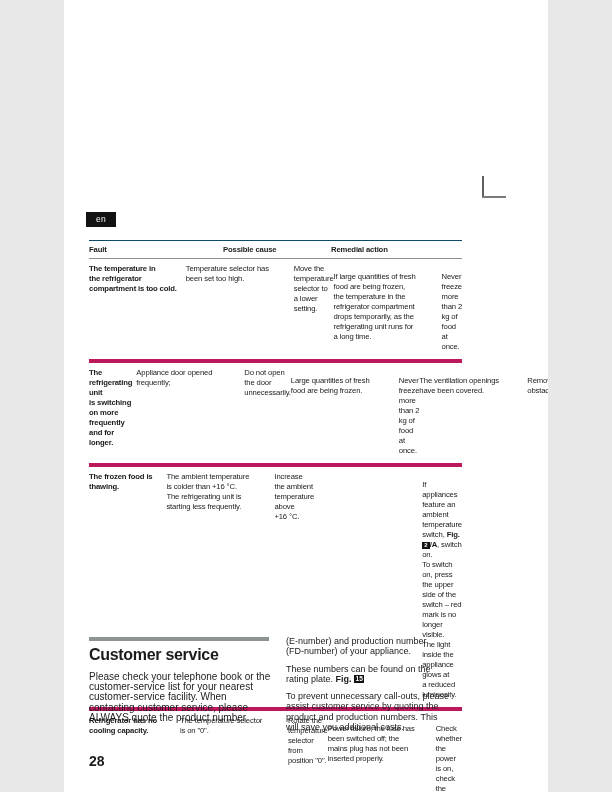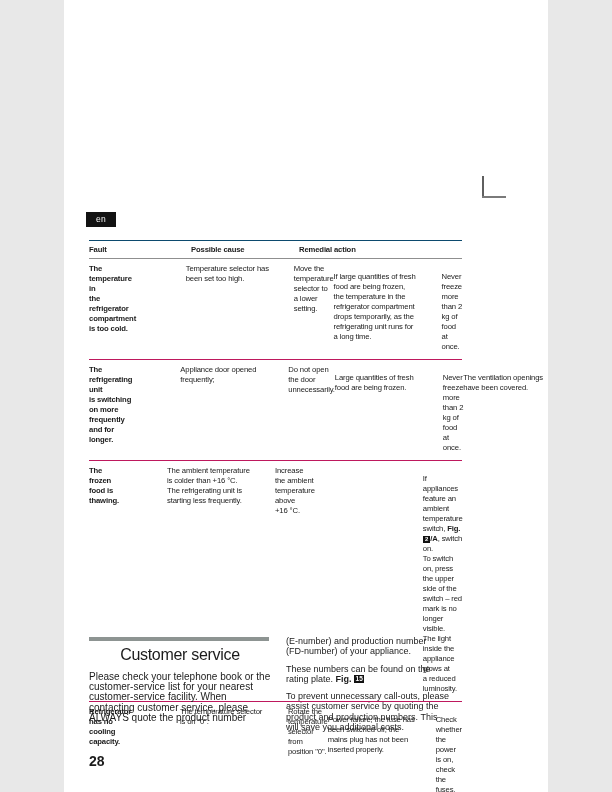--- a/index.html
+++ b/index.html
@@ -34,47 +34,46 @@
     font-size: 7.7px; line-height: 10px; letter-spacing: -0.15px;
   }
   .t-header {
     display: flex;
     border-top: 1px solid #0c4a6e;
     border-bottom: 1px solid #8f8f8f;
     padding: 4px 0 3px 0;
     font-weight: 700;
   }
   .t-header .hc1 { width: 102px; }
-  .t-header .hc2 { width: 108px; }
+  .t-header .hc2 { width: 108px; margin-left: 32px; }
   .t-header .hc3 { flex: 1; }
   .t-row {
     display: flex;
-    border-bottom: 1px solid #be185d;
+    border-bottom: 4px solid #be185d;
     padding: 5px 0 7px 0;
-    gap: 44px;
   }
   .fault { width: 102px; font-weight: 700; white-space: pre-line; padding-right: 4px; box-sizing: border-box; }
   .pairs { flex: 1; display: flex; flex-direction: row; }
   .pair { display: flex; }
   .pair + .pair { margin-top: 8px; }
   .cause { width: 108px; padding-right: 8px; box-sizing: border-box; white-space: pre-line; }
   .remedy { flex: 1; white-space: pre-line; }
   .b { font-weight: 700; }
   .fig-badge {
     display: inline-block;
     background: #121212; color: #ffffff;
     font-weight: 700; font-size: 6px; line-height: 7px;
     padding: 0 1.5px; min-width: 4.5px; text-align: center;
     vertical-align: 0.5px;
   }
 
   
   .cs-left { position: absolute; left: 25px; top: 637px; width: 182px; }
   .cs-bar { width: 180px; height: 3.5px; background: #8d9492; margin-bottom: 5px; }
-  .cs-heading { font-size: 16px; font-weight: 400; letter-spacing: -0.3px; margin: 0 0 8px 0; text-align: center; }
+  .cs-heading { font-size: 16px; font-weight: 700; letter-spacing: -0.3px; margin: 0 0 8px 0; }
   .cs-body { font-size: 10px; line-height: 10.4px; white-space: pre-line; }
   .cs-right { position: absolute; left: 222px; top: 636px; width: 180px; font-size: 9px; line-height: 10.3px; }
   .cs-right p { margin: 0 0 7px 0; white-space: pre-line; }
   .cs-right .fig-badge { font-size: 6.5px; line-height: 7.5px; }
 
   
   .page-number {
     position: absolute; left: 25px; top: 753px;
     font-size: 14px; font-weight: 700;
   }

